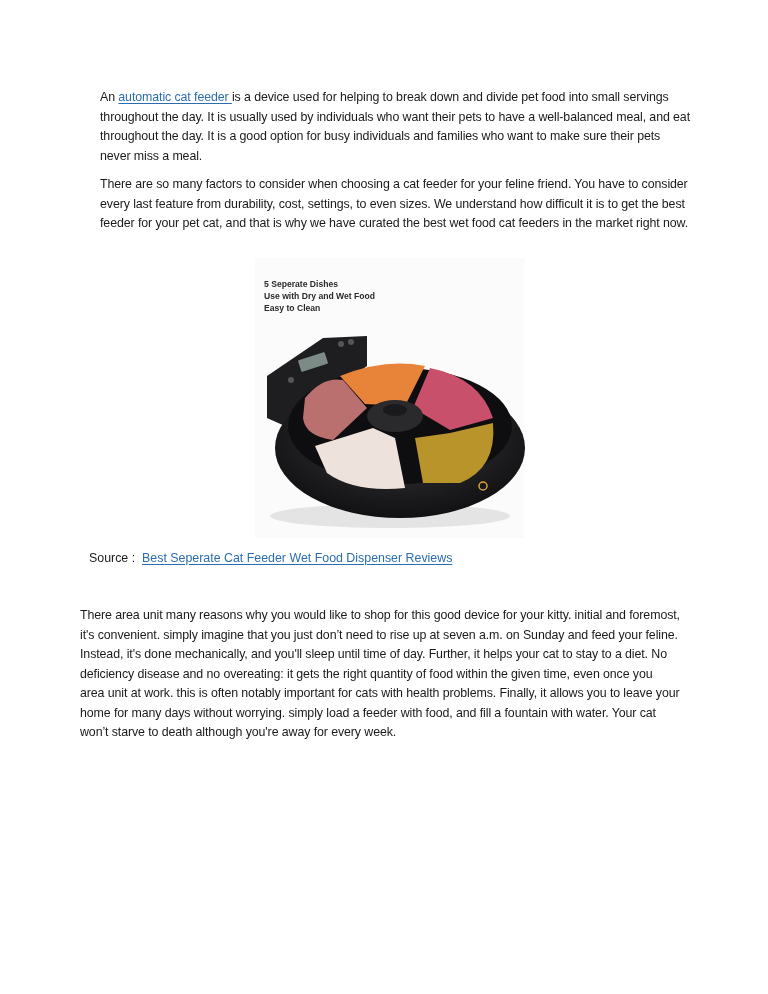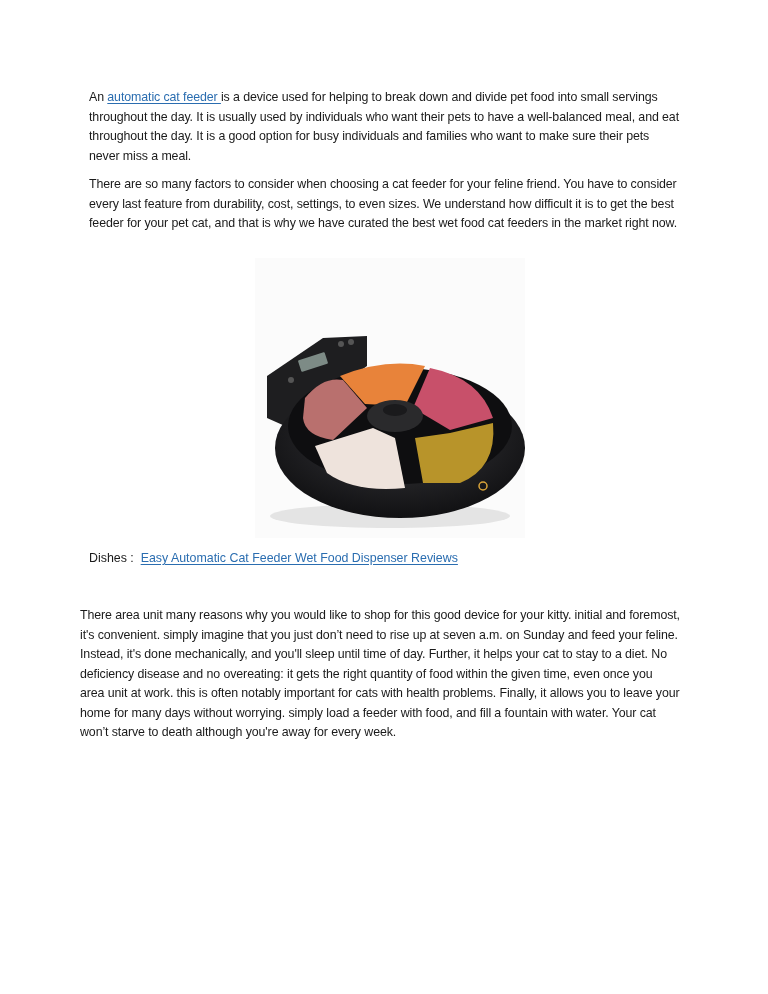--- a/index.html
+++ b/index.html
@@ -1,36 +1,41 @@
 <!DOCTYPE html>
 <html><head>
   <meta charset="utf-8">
   <style>
     html, body { margin: 0; padding: 0; background: #ffffff; }
     body { width: 768px; height: 994px; position: relative; overflow: hidden;
            font-family: "Liberation Sans", sans-serif; color: #1a1a1a; }
-    .page { position: absolute; left: 89px; top: 88px; width: 592px; }
+    .page { position: absolute; left: 100px; top: 88px; width: 592px; }
     p { margin: 0; font-size: 12.4px; line-height: 19.5px; letter-spacing: -0.1px; }
     .p1 { margin-bottom: 9px; }
     a.link { color: #2a6db0; text-decoration: underline; text-underline-offset: 2px; }
     .figure { position: absolute; left: 255px; top: 258px; width: 270px; height: 280px; background: #fbfbfb; }
     .fig-caption { position: absolute; left: 9px; top: 20px; font-size: 8.6px; line-height: 12px; color: #2a2a2a; font-weight: bold; }
     .fig-caption div { white-space: nowrap; }
     .source { position: absolute; left: 89px; top: 551px; font-size: 12.4px; }
     .p3 { position: absolute; left: 80px; top: 606px; width: 600px; }
   </style>
 </head>
 <body>
 
 <div class="page">
   <p class="p1"><span>An </span><a class="link" href="#">automatic cat feeder </a><span>is a device used for helping to break down and divide pet food into small servings throughout the day. It is usually used by individuals who want their pets to have a well-balanced meal, and eat throughout the day. It is a good option for busy individuals and families who want to make sure their pets never miss a meal.</span></p>
   <p>There are so many factors to consider when choosing a cat feeder for your feline friend. You have to consider every last feature from durability, cost, settings, to even sizes. We understand how difficult it is to get the best feeder for your pet cat, and that is why we have curated the best wet food cat feeders in the market right now.</p>
 </div>
 
 <div class="figure">
+  <div class="fig-caption">
+    <div>5 Seperate Dishes</div>
+    <div>Use with Dry and Wet Food</div>
+    <div>Easy to Clean</div>
+  </div>
   <svg width="270" height="280" viewBox="0 0 270 280" style="position:absolute;left:0;top:0;">
     <defs>
       <radialGradient id="bodyg" cx="50%" cy="40%" r="60%">
         <stop offset="0%" stop-color="#3a3a3e"></stop>
         <stop offset="100%" stop-color="#111113"></stop>
       </radialGradient>
     </defs>
     <ellipse cx="135" cy="258" rx="120" ry="12" fill="#e4e4e4"></ellipse>
     <path d="M12 118 L68 80 L112 78 L112 108 L30 168 L12 160 Z" fill="#1e1e20"></path>
     <rect x="44" y="98" width="28" height="12" rx="1" fill="#7d8b86" transform="rotate(-18 58 104)"></rect>
@@ -44,18 +49,18 @@
     <path d="M50 140 Q68 118 88 122 L112 150 L78 182 Q50 178 48 160 Z" fill="#b9706e"></path>
     <path d="M195 175 L238 165 Q242 210 205 225 L168 225 L160 180 Z" fill="#b8942a"></path>
     <path d="M60 188 L118 170 L140 180 L150 230 Q100 235 72 215 Z" fill="#eee3dc"></path>
     <ellipse cx="140" cy="158" rx="28" ry="16" fill="#2a2a2c"></ellipse>
     <ellipse cx="140" cy="152" rx="12" ry="6" fill="#1a1a1c"></ellipse>
     <circle cx="228" cy="228" r="4" fill="none" stroke="#d9a43a" stroke-width="1.5"></circle>
   </svg>
 </div>
 
 <div class="source">
-  <span style="white-space:pre;">Dishes :  </span><a class="link" href="#">Easy Automatic Cat Feeder Wet Food Dispenser Reviews</a>
+  <span style="white-space:pre;">Source :  </span><a class="link" href="#">Best Seperate Cat Feeder Wet Food Dispenser Reviews</a>
 </div>
 
 <div class="p3">
   <p>There area unit many reasons why you would like to shop for this good device for your kitty. initial and foremost, it's convenient. simply imagine that you just don’t need to rise up at seven a.m. on Sunday and feed your feline. Instead, it's done mechanically, and you'll sleep until time of day. Further, it helps your cat to stay to a diet. No deficiency disease and no overeating: it gets the right quantity of food within the given time, even once you area unit at work. this is often notably important for cats with health problems. Finally, it allows you to leave your home for many days without worrying. simply load a feeder with food, and fill a fountain with water. Your cat won’t starve to death although you're away for every week.</p>
 </div>
 
 </body></html>

